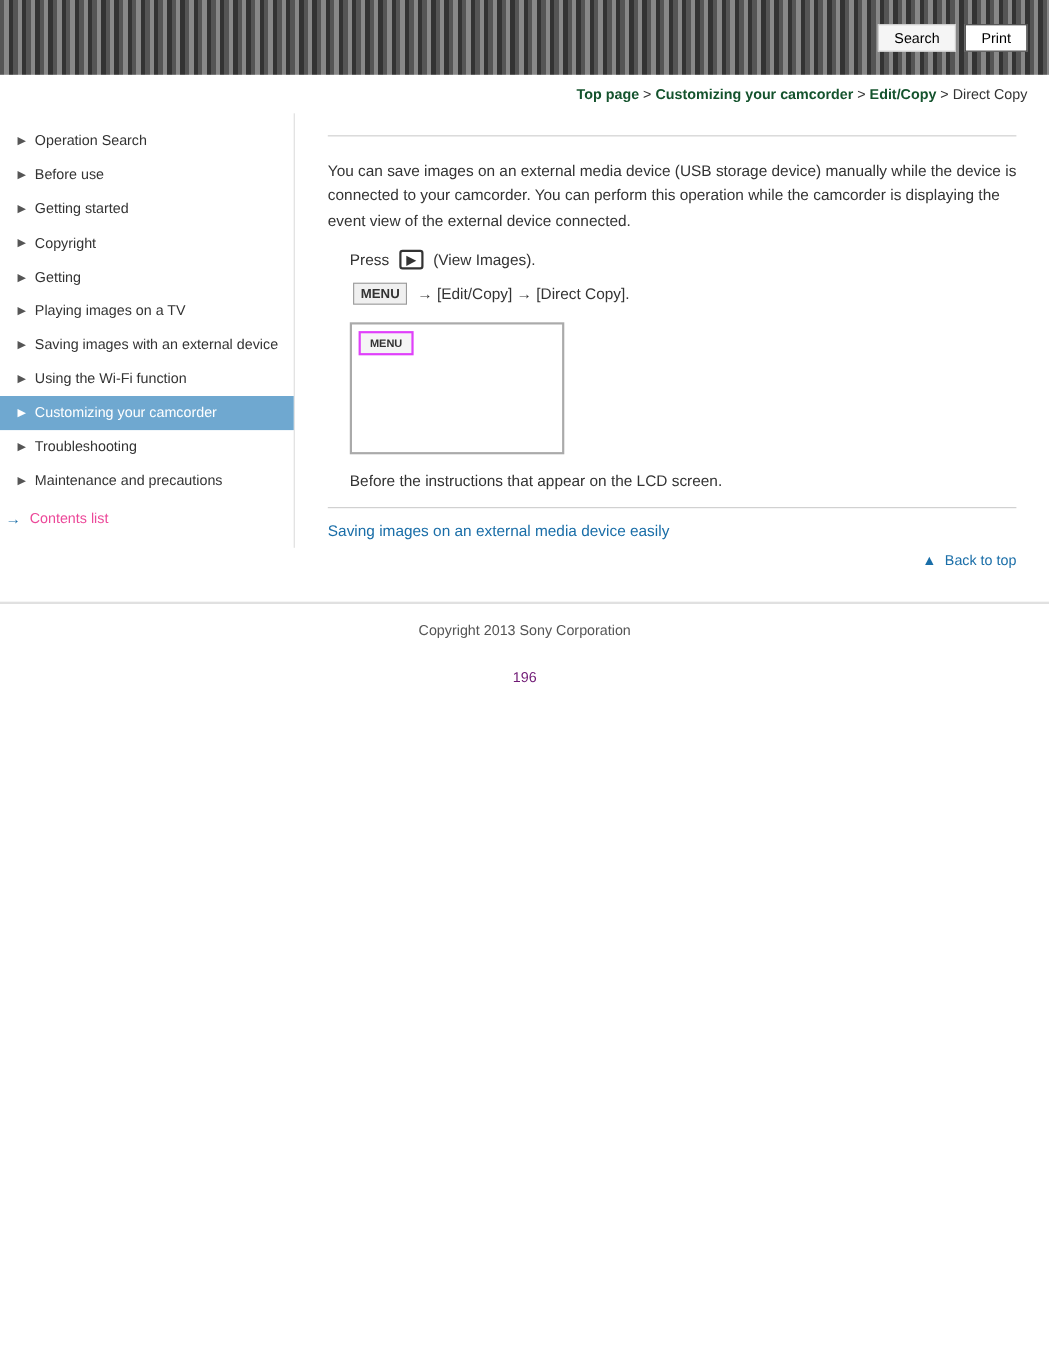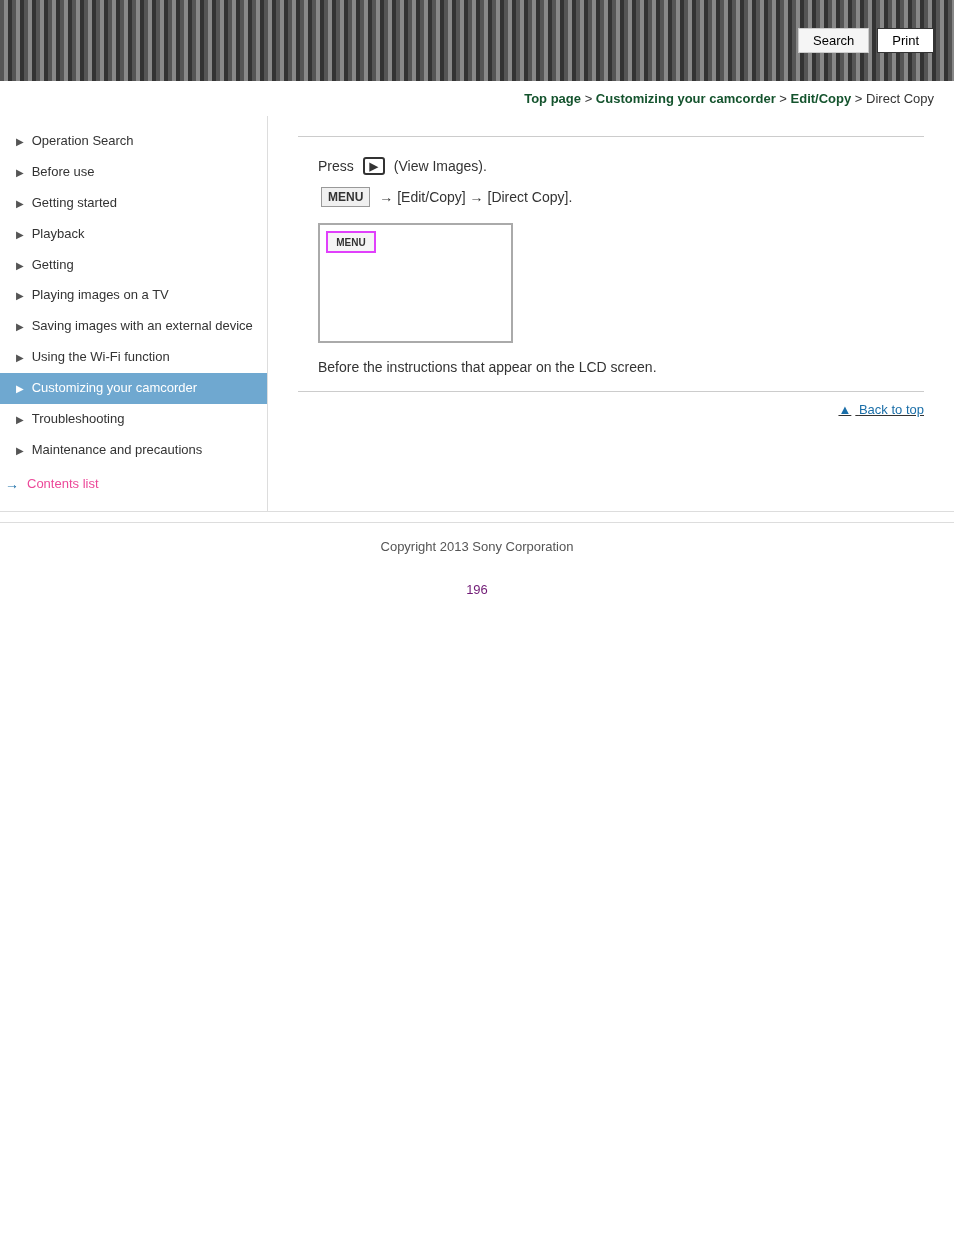--- a/index.html
+++ b/index.html
@@ -6,21 +6,21 @@
     body { font-family: Arial, sans-serif; font-size: 14px; color: #333; background: #fff; width: 954px; }
 
     
     .header {
       background: repeating-linear-gradient(
         90deg,
         #555 0px, #555 4px,
         #888 4px, #888 8px,
         #333 8px, #333 12px
       );
-      height: 81px;
+      height: 68px;
       display: flex;
       align-items: center;
       justify-content: flex-end;
       padding-right: 20px;
     }
     .header-search-btn, .header-print-btn {
       background: #f5f5f5;
       border: 1px solid #ccc;
       padding: 4px 14px;
       font-size: 13px;
@@ -189,38 +189,36 @@
     }
     .related-link a {
       color: #1a6ea8;
       text-decoration: none;
     }
 
     .back-to-top {
       text-align: right;
       font-size: 13px;
       margin: 10px 0;
-      text-decoration: underline;
     }
     .back-to-top a {
       color: #1a6ea8;
       text-decoration: none;
     }
     .back-to-top .triangle {
       color: #1a6ea8;
       margin-right: 4px;
     }
 
     .footer {
       text-align: center;
       font-size: 13px;
       color: #555;
       padding: 16px 0 8px 0;
       border-top: 1px solid #ddd;
-      margin-top: 10px;
     }
 
     .page-number {
       text-align: center;
       font-size: 13px;
       color: #701a75;
       padding: 20px 0;
     }
   </style>
 </head>
@@ -251,21 +249,21 @@
     <div class="sidebar-item">
       <span class="arrow">▶</span>
       <span>Before use</span>
     </div>
     <div class="sidebar-item">
       <span class="arrow">▶</span>
       <span>Getting started</span>
     </div>
     <div class="sidebar-item">
       <span class="arrow">▶</span>
-      <span>Playback</span>
+      <span>Copyright</span>
     </div>
     <div class="sidebar-item">
       <span class="arrow">▶</span>
       <span>Getting</span>
     </div>
     <div class="sidebar-item">
       <span class="arrow">▶</span>
       <span>Playing images on a TV</span>
     </div>
     <div class="sidebar-item">
@@ -290,20 +288,21 @@
     </div>
     <div class="contents-list">
       <span class="arrow-right"></span>
       <span>Contents list</span>
     </div>
   </nav>
 
   <main class="main">
     <hr class="main-divider">
 
+    <p class="main-text">You can save images on an external media device (USB storage device) manually while the device is connected to your camcorder. You can perform this operation while the camcorder is displaying the event view of the external device connected.</p>
 
     <div class="step-line">
       <span>Press</span>
       <span class="press-icon">▶</span>
       <span>(View Images).</span>
     </div>
 
     <div class="step-line">
       <span class="menu-box">MENU</span>
       <span>→ [Edit/Copy] → [Direct Copy].</span>
@@ -312,20 +311,23 @@
     <div class="menu-image-container">
       <div class="menu-screenshot">
         <div class="menu-screenshot-inner-btn" style="font-size:10px;">MENU</div>
       </div>
     </div>
 
     <p class="follow-text">Before the instructions that appear on the LCD screen.</p>
 
     <hr class="bottom-divider">
 
+    <div class="related-link">
+      <a href="#">Saving images on an external media device easily</a>
+    </div>
 
     <div class="back-to-top">
       <a href="#">
         <span class="triangle">▲</span>
         <span>Back to top</span>
       </a>
     </div>
   </main>
 </div>
 

